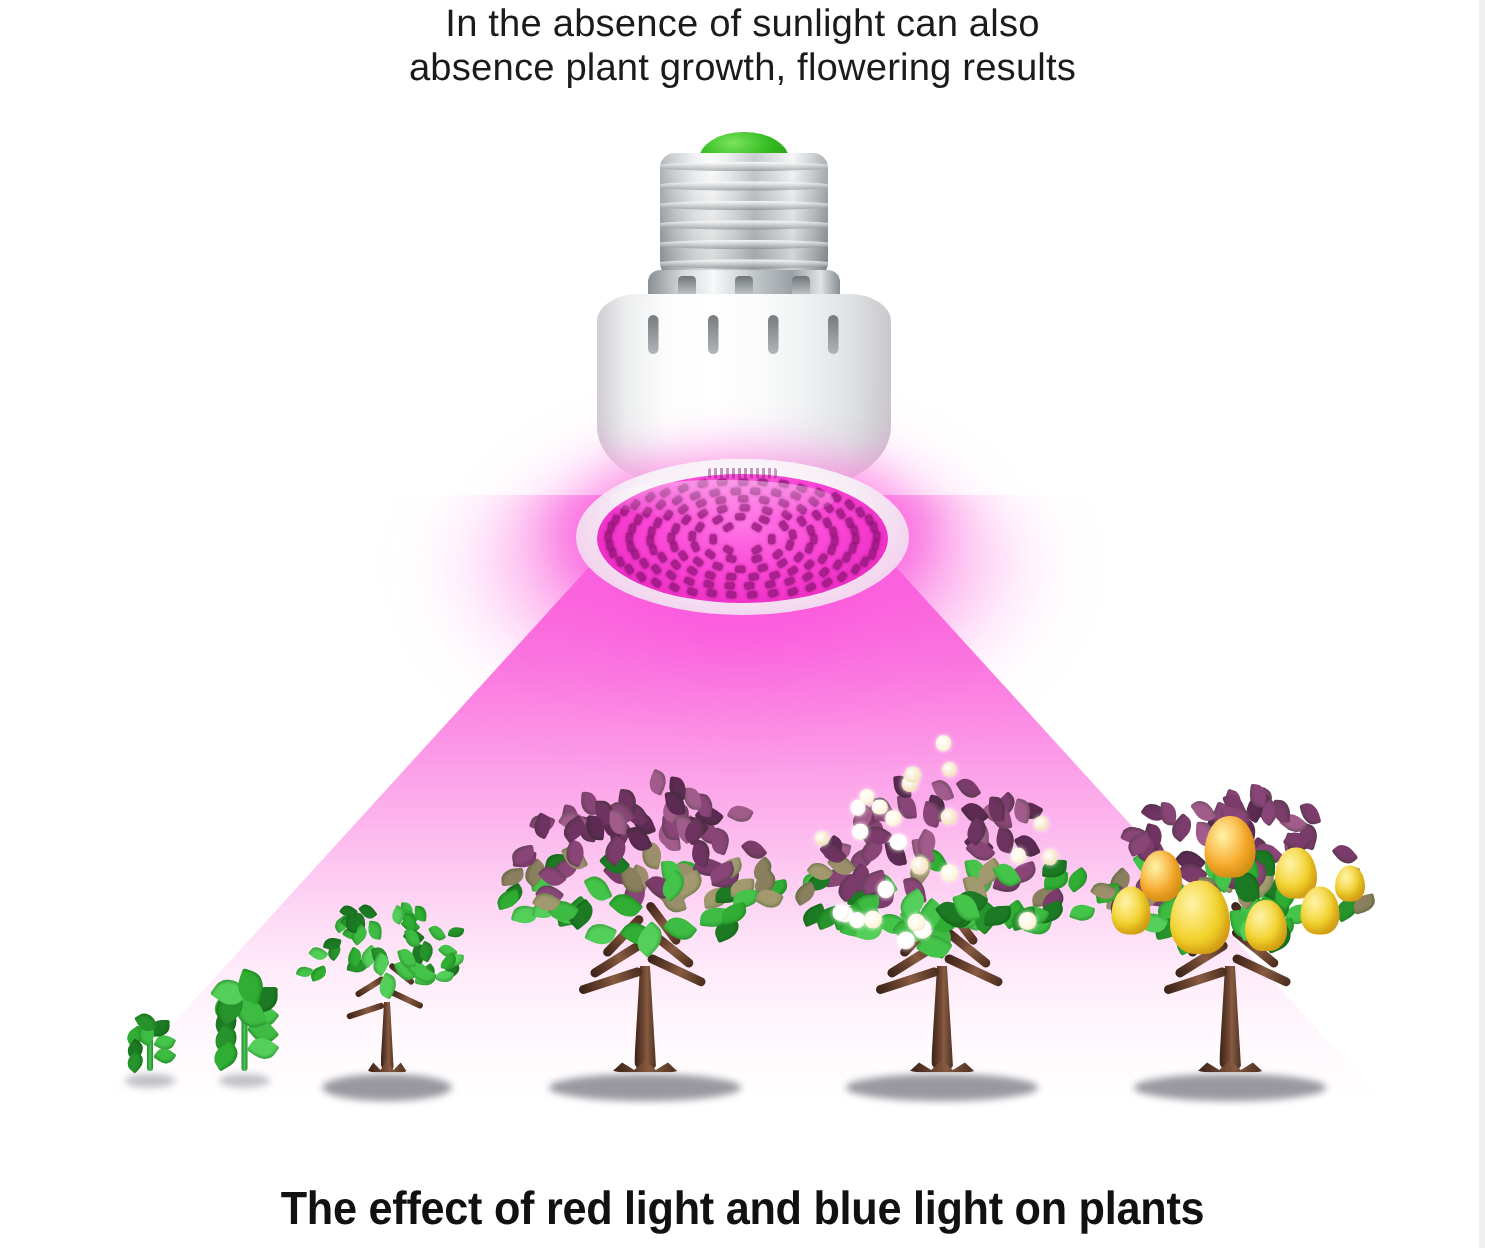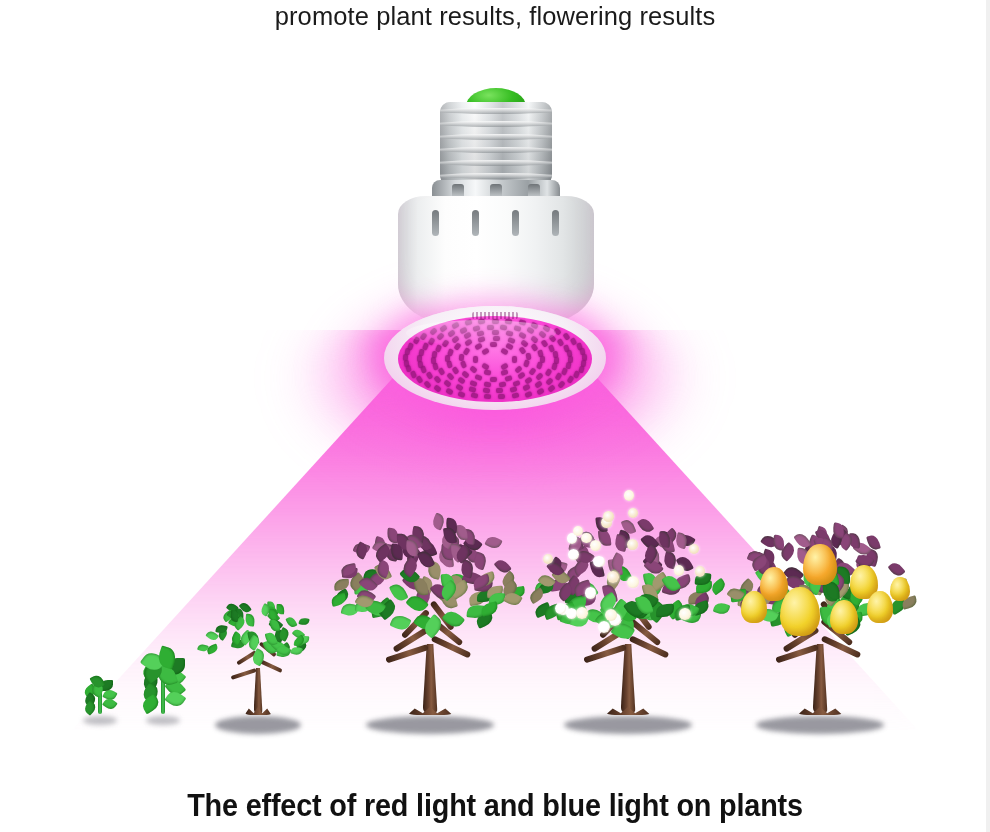--- a/index.html
+++ b/index.html
@@ -92,21 +92,22 @@
   .fruit{position:absolute;border-radius:48% 48% 42% 42%/60% 60% 40% 40%;
      box-shadow:inset -3px -4px 6px rgba(170,110,0,.35);}
   .blossom{position:absolute;border-radius:50%;}
 </style>
 </head>
 <body>
 
 <div id="page">
 
   <div class="headline">
-    <span class="ln">promote plant results, flowering results</span>
+    <span class="ln">In the absence of sunlight can also</span>
+    <span class="ln">absence plant growth, flowering results</span>
   </div>
 
   <div class="cone-wrap">
     <div class="cone"></div>
     <div class="cone-glow"></div>
     <div class="cone-core"></div>
   </div>
 
   <div class="bulb">
     <div class="bulb-halo"></div>

